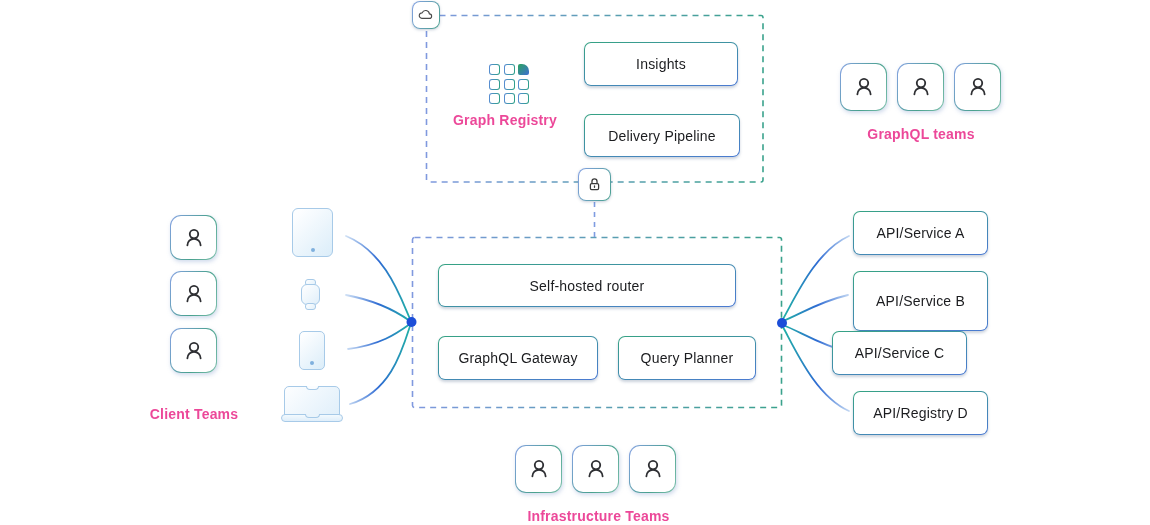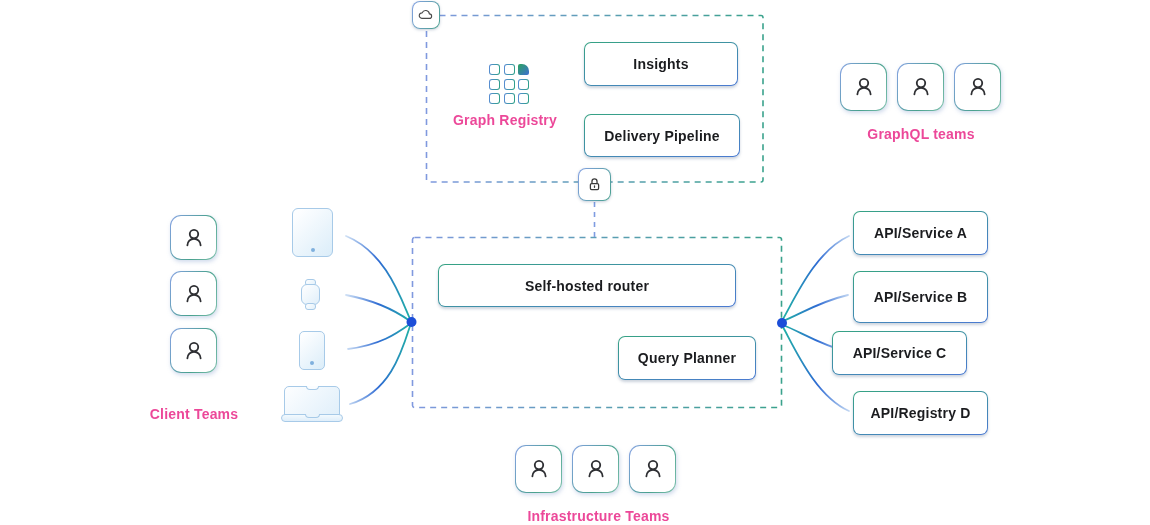--- a/index.html
+++ b/index.html
@@ -11,21 +11,21 @@
   .stage svg.wires { position:absolute; left:0; top:0; }
   .wire { fill:none; stroke-width:1.8; stroke-linecap:round; }
 
   
   .node-btn {
     position:absolute; display:flex; align-items:center; justify-content:center;
     border:1.5px solid transparent; border-radius:7px;
     background:linear-gradient(#ffffff,#ffffff) padding-box,
                linear-gradient(168deg,#36a383 0%,#4b7ad2 100%) border-box;
     box-shadow:0 2px 3px rgba(73,96,134,.28);
-    font-size:14px; font-weight:700; color:#1b1c1f; letter-spacing:.2px;
+    font-size:14px; font-weight:400; color:#1b1c1f; letter-spacing:.2px;
     white-space:nowrap;
   }
 
   
   .person-card {
     position:absolute; width:47px; height:46px;
     border:1.5px solid transparent; border-radius:11px;
     background:linear-gradient(#ffffff,#ffffff) padding-box,
                linear-gradient(115deg,#86a2e4 0%,#49a18e 60%,#7fc0ae 100%) border-box;
     box-shadow:1px 2px 4px rgba(120,150,200,.35);
@@ -156,24 +156,25 @@
     <div class="grid-cell"></div>
     <div class="grid-cell"></div>
     <div class="grid-cell"></div>
   </div>
   <div class="diagram-label" style="left:425px;top:112px;width:160px">Graph Registry</div>
 
   <div class="node-btn" style="left:584px;top:42px;width:154px;height:44px">Insights</div>
   <div class="node-btn" style="left:584px;top:114px;width:156px;height:43px">Delivery Pipeline</div>
 
   <div class="node-btn" style="left:438px;top:264px;width:298px;height:43px">Self-hosted router</div>
+  <div class="node-btn" style="left:438px;top:336px;width:160px;height:44px">GraphQL Gateway</div>
   <div class="node-btn" style="left:618px;top:336px;width:138px;height:44px">Query Planner</div>
 
   <div class="node-btn" style="left:853px;top:211px;width:135px;height:44px">API/Service A</div>
-  <div class="node-btn" style="left:853px;top:271px;width:135px;height:52px">API/Service B</div>
+  <div class="node-btn" style="left:853px;top:271px;width:135px;height:60px">API/Service B</div>
   <div class="node-btn" style="left:832px;top:331px;width:135px;height:44px">API/Service C</div>
   <div class="node-btn" style="left:853px;top:391px;width:135px;height:44px">API/Registry D</div>
 
   <div class="person-card" style="left:170px;top:215px;height:45px">
     <svg width="26" height="26" viewBox="0 0 24 24">
         <circle cx="12" cy="8.4" r="3.9" fill="none" stroke="#2e2f33" stroke-width="1.7"></circle>
         <path d="M5.9,18.8 a6.1,6.1 0 0 1 12.2,0" fill="none" stroke="#2e2f33" stroke-width="1.7" stroke-linecap="round"></path>
       </svg>
   </div>
   <div class="person-card" style="left:170px;top:271px;height:45px">

